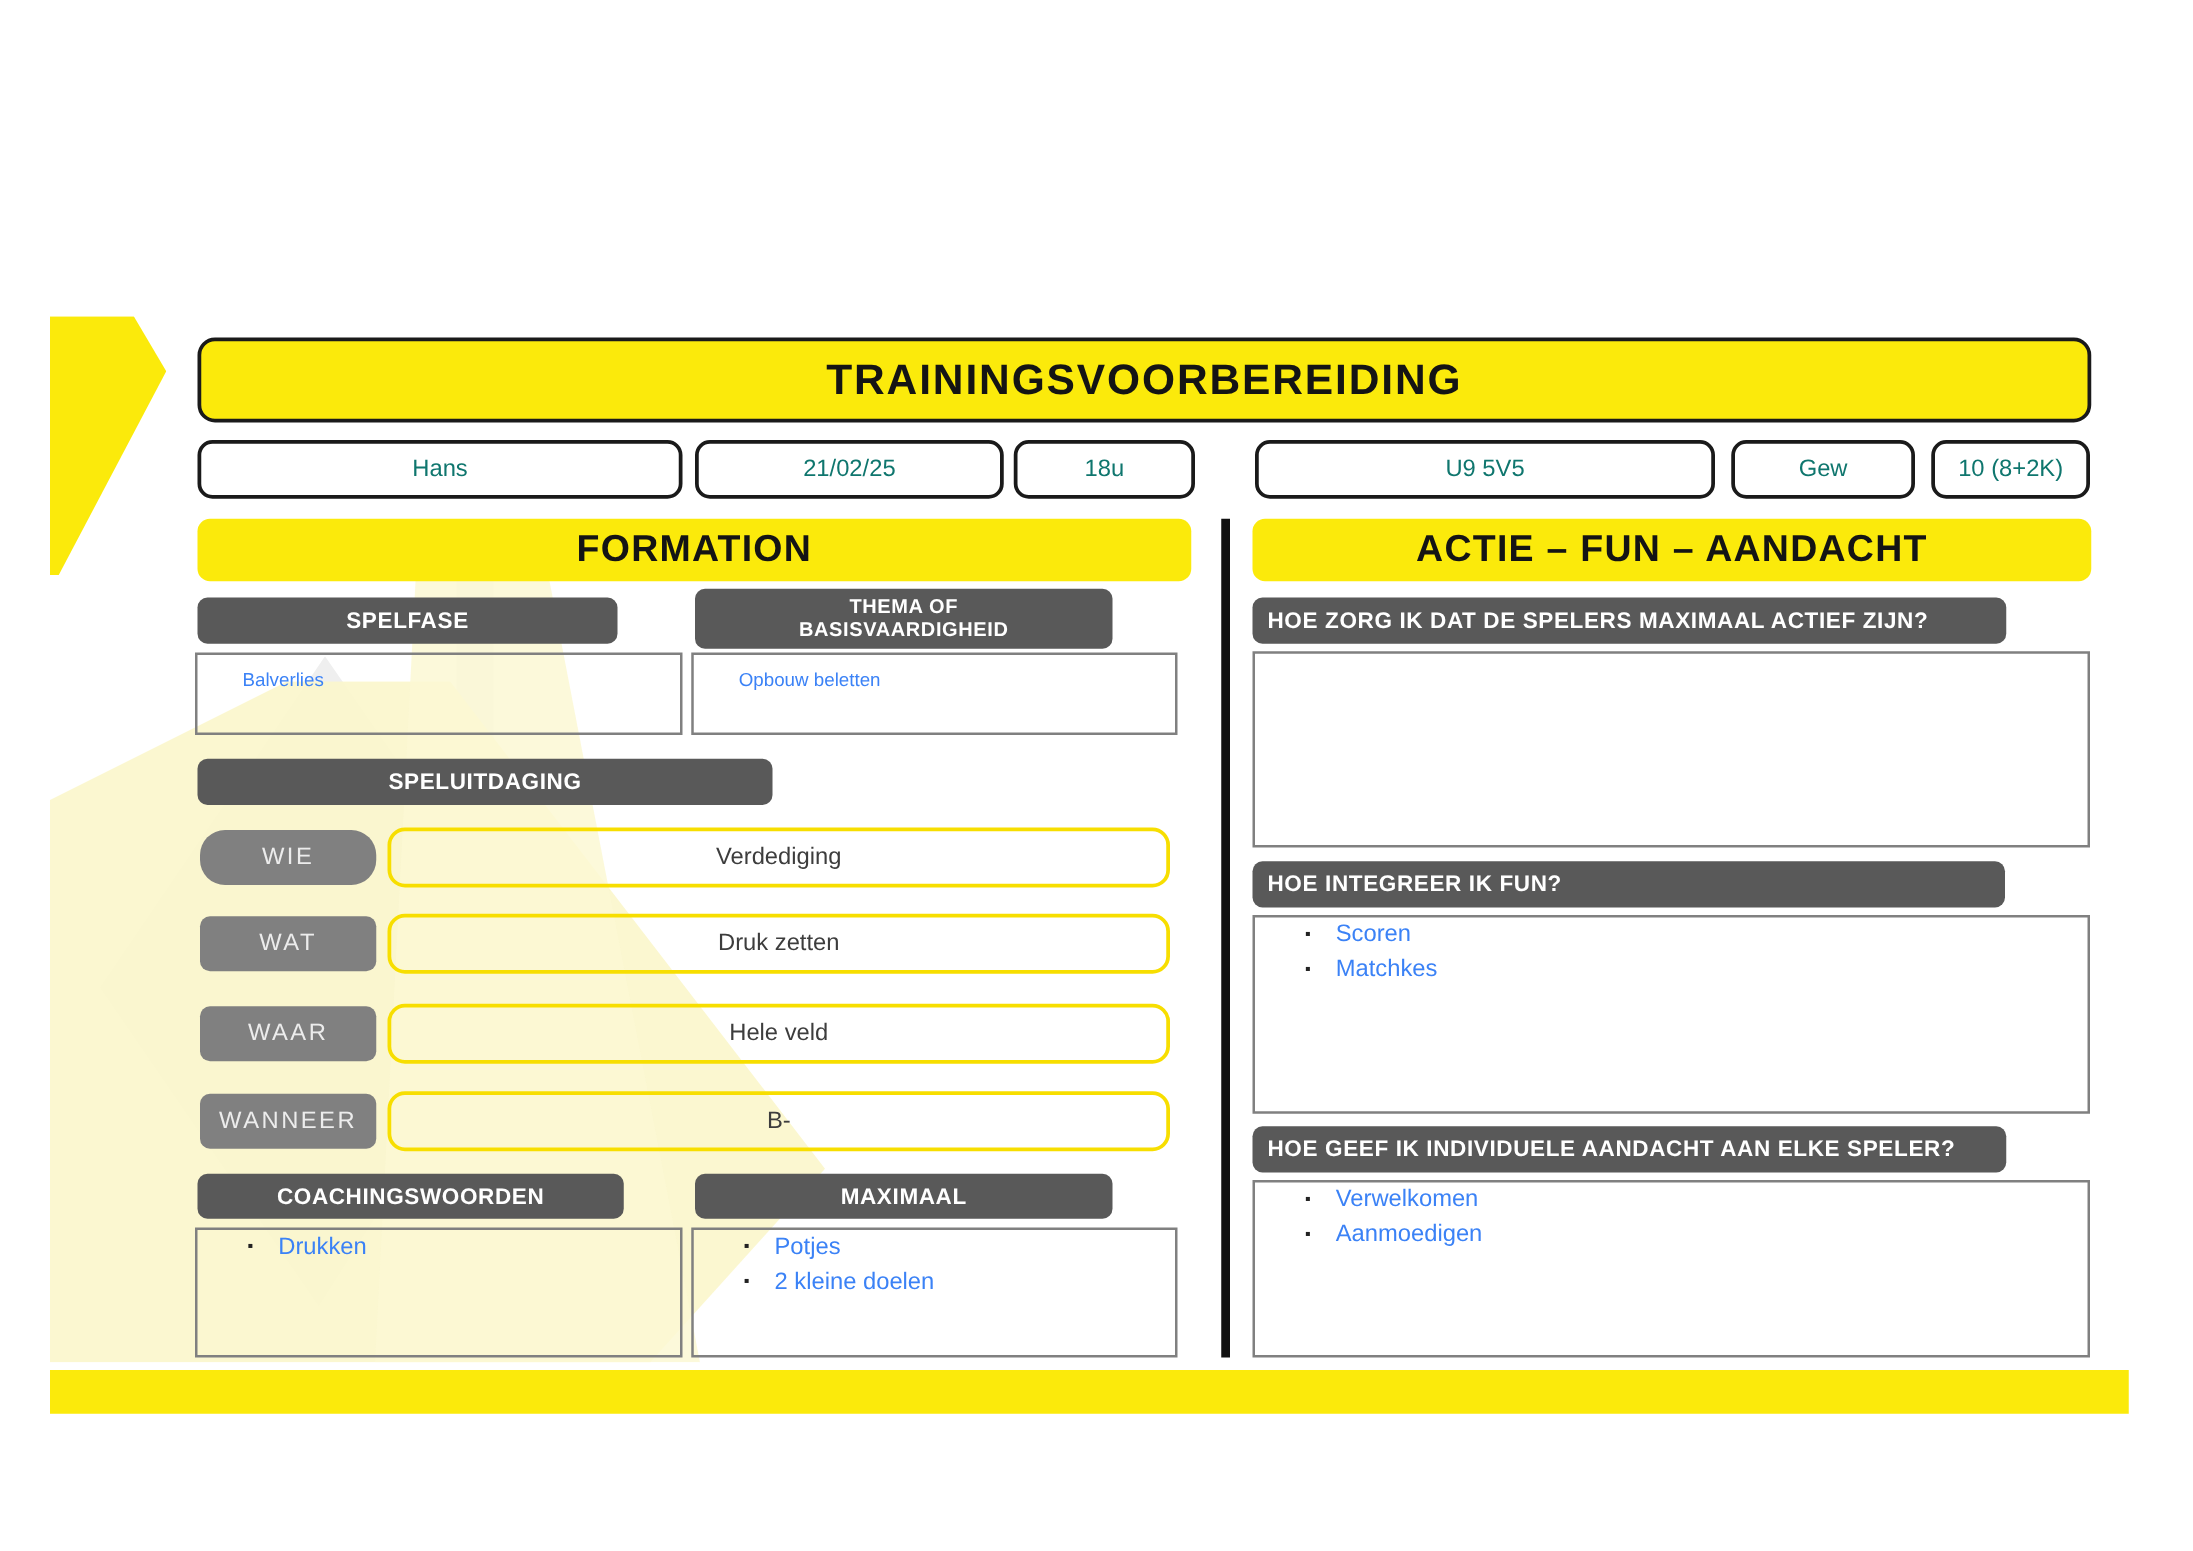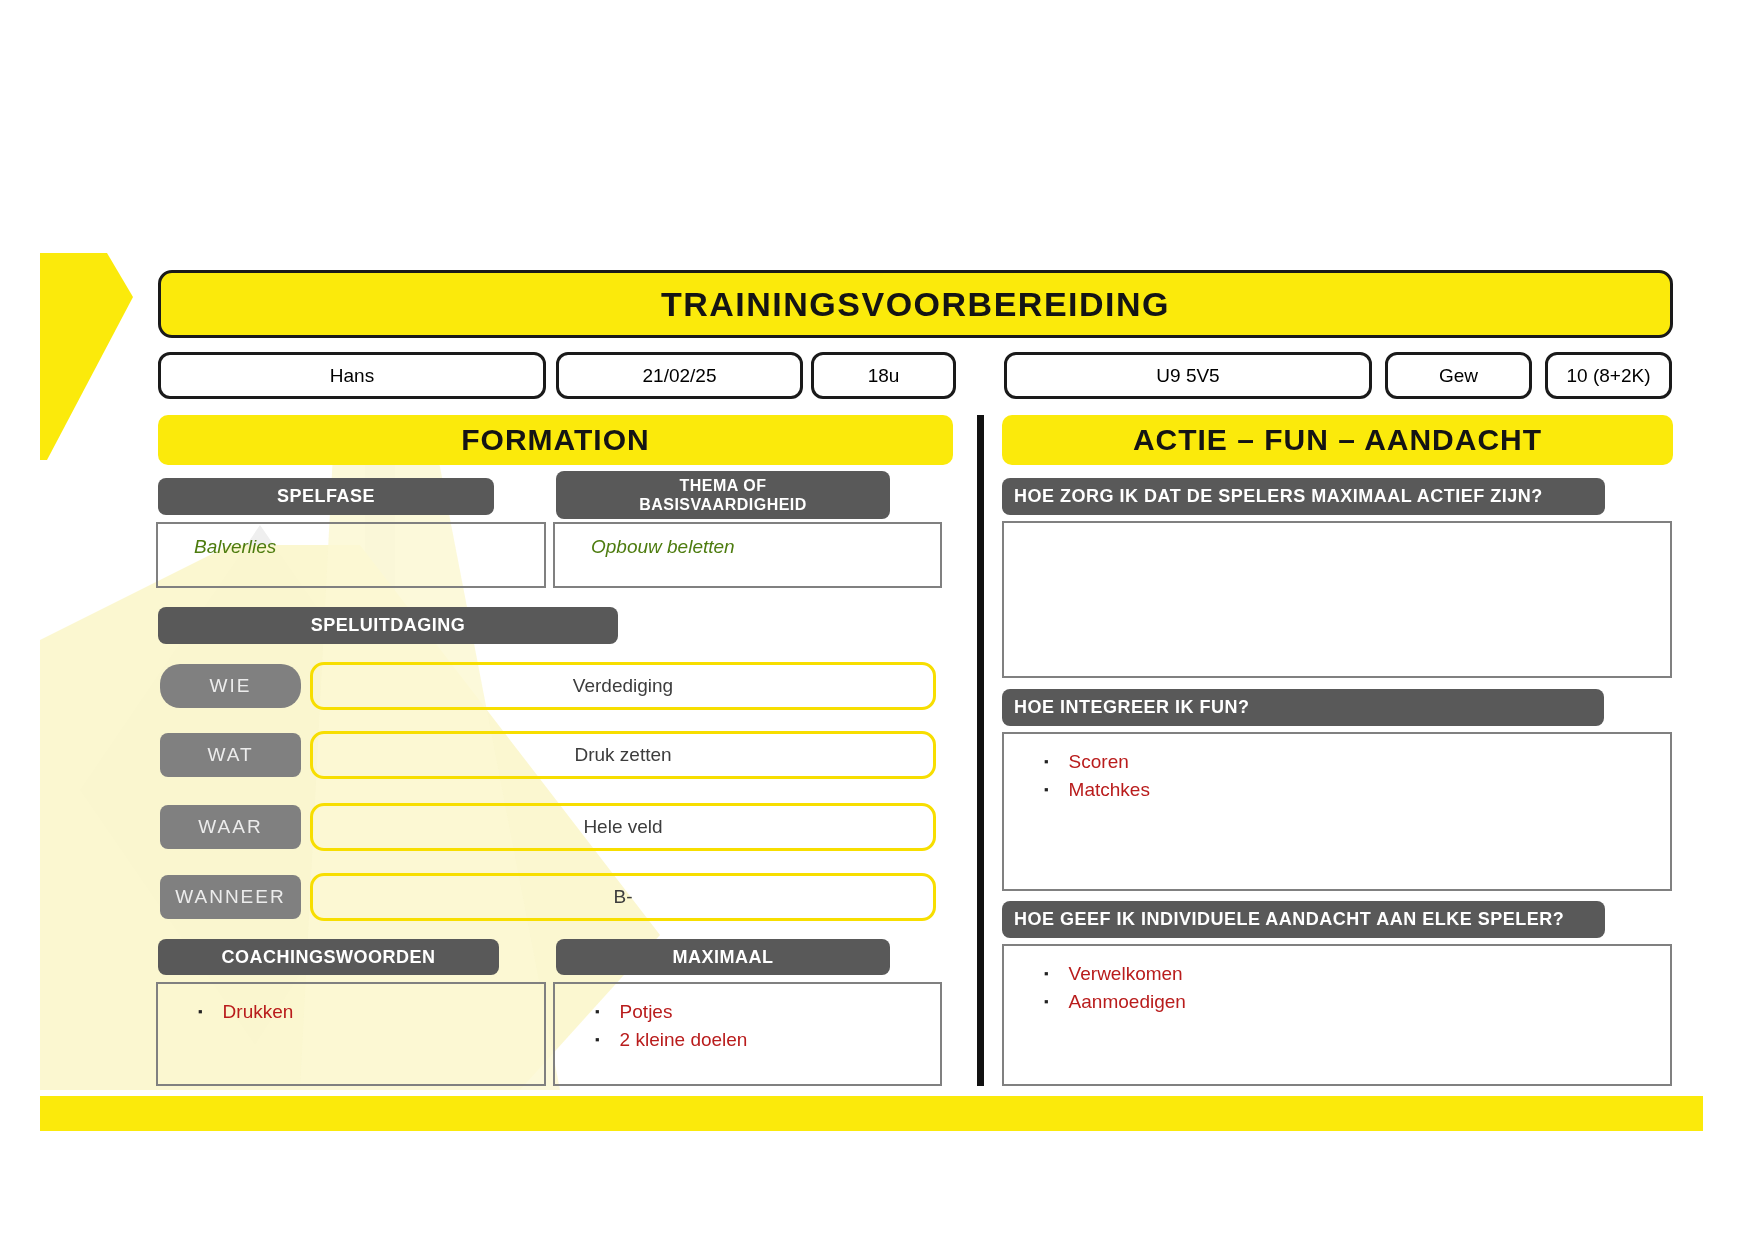--- a/index.html
+++ b/index.html
@@ -24,36 +24,36 @@
     clip-path:polygon(0px 95px,190px 0px,320px 0px,620px 390px,480px 545px,0px 545px);}
   .pale-b{left:300px;top:415px;width:260px;height:675px;background:#FCF8D3;opacity:.85;
     clip-path:polygon(35px 0px,130px 0px,260px 675px,0px 675px);}
 
   
   .ybar{background:#FBEA0B;border-radius:10px;display:flex;align-items:center;justify-content:center;
     font-weight:bold;color:#141414;z-index:2;}
   .title-bar{border:3px solid #1a1a1a;border-radius:14px;font-size:34px;letter-spacing:1.5px;}
   .section-bar{font-size:30px;letter-spacing:1px;text-align:center;}
   .field{background:#ffffff;border:3px solid #1a1a1a;border-radius:12px;display:flex;align-items:center;
-    justify-content:center;font-size:19px;color:#000000;z-index:2;}
+    justify-content:center;font-size:19px;color:#0f766e;z-index:2;}
   .hdr{background:#595959;border-radius:8px;color:#ffffff;font-weight:bold;display:flex;align-items:center;
     z-index:2;font-size:18px;letter-spacing:.5px;}
   .hdr.center{justify-content:center;}
   .hdr.left{justify-content:flex-start;padding-left:12px;}
   .hdr.twolines{flex-direction:column;justify-content:center;line-height:1.2;font-size:16px;text-align:right;}
   .wbox{background:transparent;border:2px solid #808080;z-index:2;}
-  .wbox .cellText{padding:12px 10px 0 36px;font-size:19px;color:#4d7c0f;font-style:italic;}
+  .wbox .cellText{padding:12px 10px 0 36px;font-size:15px;color:#3b82f6;}
   .glabel{background:#808080;border-radius:8px;color:#ECECEC;display:flex;align-items:center;justify-content:center;
     font-size:19px;letter-spacing:2px;z-index:2;}
   .ybox{background:transparent;border:3px solid #F7DE00;border-radius:14px;display:flex;align-items:center;
     justify-content:center;font-size:19px;color:#3d3d3d;z-index:2;}
   .divider{background:#111111;z-index:2;}
   .bottom-bar{background:#FBEA0B;z-index:2;}
 
-  .blist{list-style:none;margin:0;padding:14px 10px 0 40px;font-size:19px;color:#b91c1c;line-height:1.45;}
+  .blist{list-style:none;margin:0;padding:0 10px 0 40px;font-size:19px;color:#3b82f6;line-height:1.45;}
   .blist li{display:flex;align-items:baseline;}
   .blist li::before{content:"▪";font-size:13px;margin-right:20px;position:relative;top:-2px;color:#222;}
 </style>
 </head>
 <body>
 
 <div class="page">
 
   <div class="decor banner-tl"></div>
   <div class="decor gray-diamond"></div>

